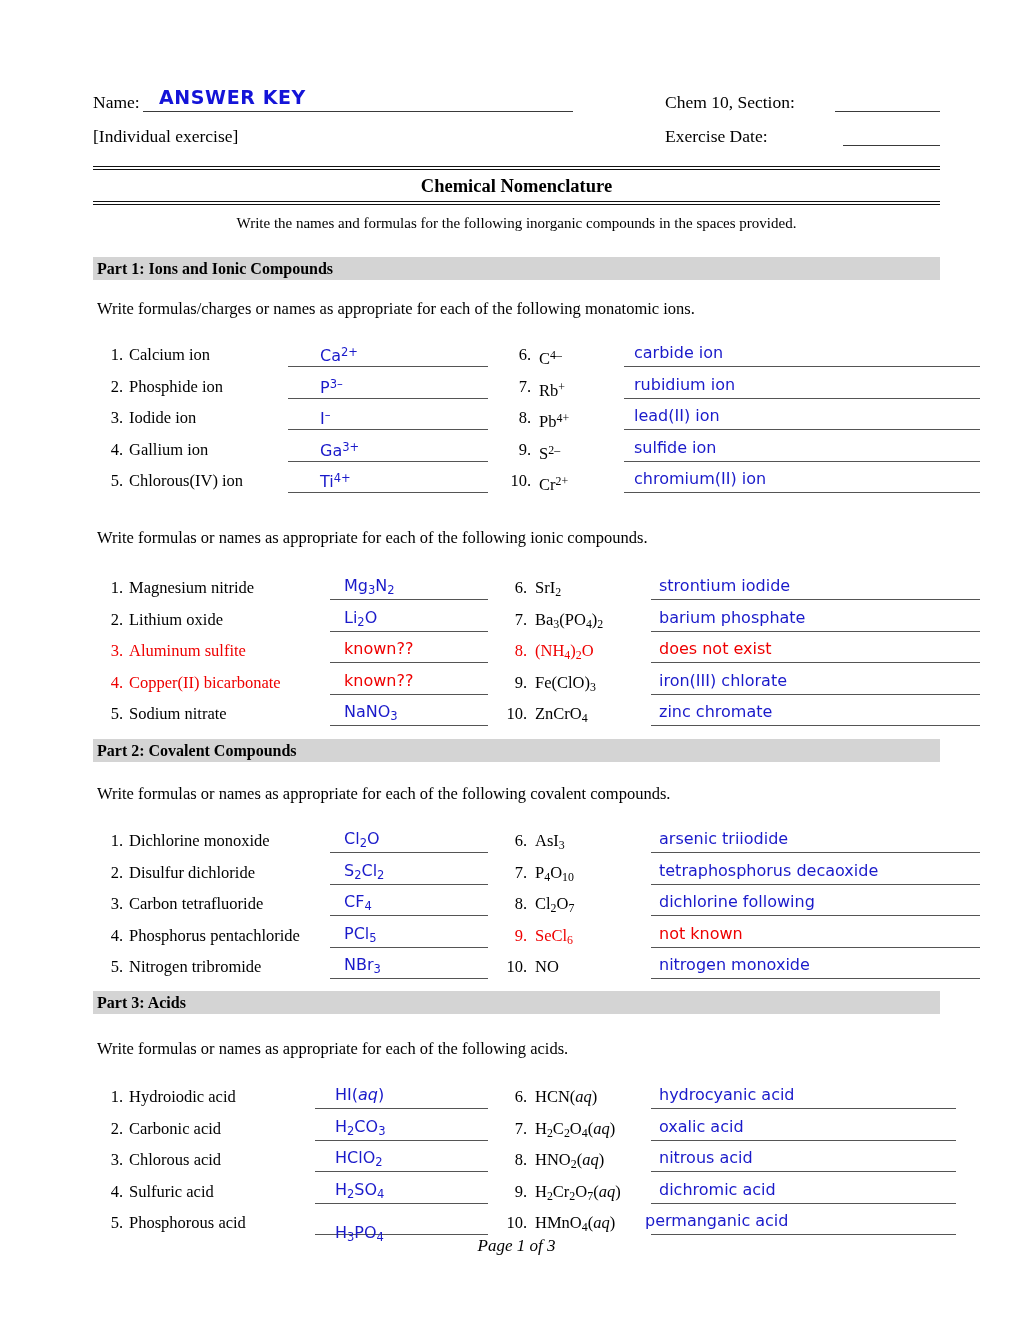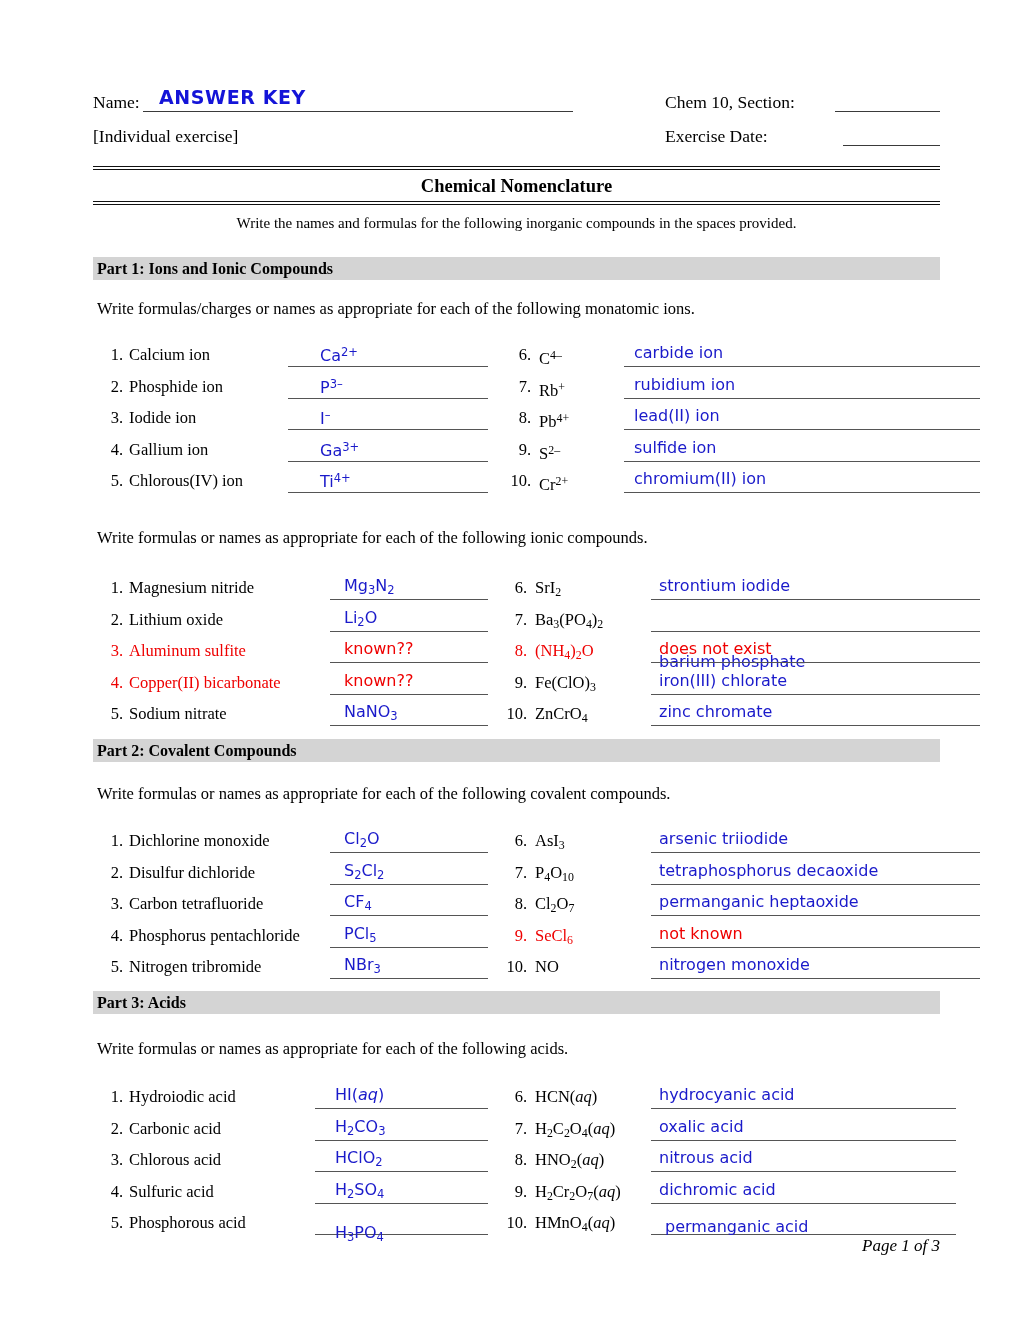--- a/index.html
+++ b/index.html
@@ -165,21 +165,21 @@
   sub { font-size: 0.72em; vertical-align: -0.22em; }
   sup { font-size: 0.72em; vertical-align: 0.45em; }
   .it { font-style: italic; }
 
   
   .footer {
     position: absolute;
     left: 93px;
     top: 1236px;
     width: 847px;
-    text-align: right;
+    text-align: center;
     font-style: italic;
     font-size: 17px;
     line-height: 20px;
   }
 </style>
 </head>
 <body>
 
 <div class="page">
 
@@ -308,21 +308,21 @@
       <div class="qrow" style="top: 0px;">
         <span class="qnum" style="left: 4px; width: 26px;">6.</span>
         <span class="qprompt" style="left: 38px;">SrI<sub>2</sub></span>
         <span class="ansline" style="left: 154px; width: 329px;"></span>
         <span class="answer" style="left: 162px; text-align: right;">strontium iodide</span>
       </div>
       <div class="qrow" style="top: 31.5px;">
         <span class="qnum" style="left: 4px; width: 26px;">7.</span>
         <span class="qprompt" style="left: 38px;">Ba<sub>3</sub>(PO<sub>4</sub>)<sub>2</sub></span>
         <span class="ansline" style="left: 154px; width: 329px;"></span>
-        <span class="answer" style="left: 162px; margin-top: 44px;">barium phosphate</span>
+        <span class="answer" style="left: 162px;">barium phosphate</span>
       </div>
       <div class="qrow" style="top: 63px;">
         <span class="qnum red" style="left: 4px; width: 26px;">8.</span>
         <span class="qprompt red" style="left: 38px;">(NH<sub>4</sub>)<sub>2</sub>O</span>
         <span class="ansline" style="left: 154px; width: 329px;"></span>
         <span class="answer red" style="left: 162px;">does not exist</span>
       </div>
       <div class="qrow" style="top: 94.5px;">
         <span class="qnum" style="left: 4px; width: 26px;">9.</span>
         <span class="qprompt" style="left: 38px;">Fe(ClO)<sub>3</sub></span>
@@ -382,21 +382,21 @@
       <div class="qrow" style="top: 31.5px;">
         <span class="qnum" style="left: 4px; width: 26px;">7.</span>
         <span class="qprompt" style="left: 38px;">P<sub>4</sub>O<sub>10</sub></span>
         <span class="ansline" style="left: 154px; width: 329px;"></span>
         <span class="answer" style="left: 162px;">tetraphosphorus decaoxide</span>
       </div>
       <div class="qrow" style="top: 63px;">
         <span class="qnum" style="left: 4px; width: 26px;">8.</span>
         <span class="qprompt" style="left: 38px;">Cl<sub>2</sub>O<sub>7</sub></span>
         <span class="ansline" style="left: 154px; width: 329px;"></span>
-        <span class="answer" style="left: 162px;">permanganic heptaoxide</span>
+        <span class="answer" style="left: 162px;">dichlorine following</span>
       </div>
       <div class="qrow" style="top: 94.5px;">
         <span class="qnum red" style="left: 4px; width: 26px;">9.</span>
         <span class="qprompt red" style="left: 38px;">SeCl<sub>6</sub></span>
         <span class="ansline" style="left: 154px; width: 329px;"></span>
         <span class="answer red" style="left: 162px;">not known</span>
       </div>
       <div class="qrow" style="top: 126px;">
         <span class="qnum" style="left: 4px; width: 26px;">10.</span>
         <span class="qprompt" style="left: 38px;">NO</span>
@@ -462,19 +462,19 @@
       <div class="qrow" style="top: 94.5px;">
         <span class="qnum" style="left: 4px; width: 26px;">9.</span>
         <span class="qprompt" style="left: 38px;">H<sub>2</sub>Cr<sub>2</sub>O<sub>7</sub>(<span class="it">aq</span>)</span>
         <span class="ansline" style="left: 154px; width: 305px;"></span>
         <span class="answer" style="left: 162px;">dichromic acid</span>
       </div>
       <div class="qrow" style="top: 126px;">
         <span class="qnum" style="left: 4px; width: 26px;">10.</span>
         <span class="qprompt" style="left: 38px;">HMnO<sub>4</sub>(<span class="it">aq</span>)</span>
         <span class="ansline" style="left: 154px; width: 305px;"></span>
-        <span class="answer" style="left: 168px; margin-top: 6px;">permanganic acid</span>
+        <span class="answer" style="left: 148px;">permanganic acid</span>
       </div>
     </div>
 
   <div class="footer">Page 1 of 3</div>
 
 </div>
 
 </body></html>

